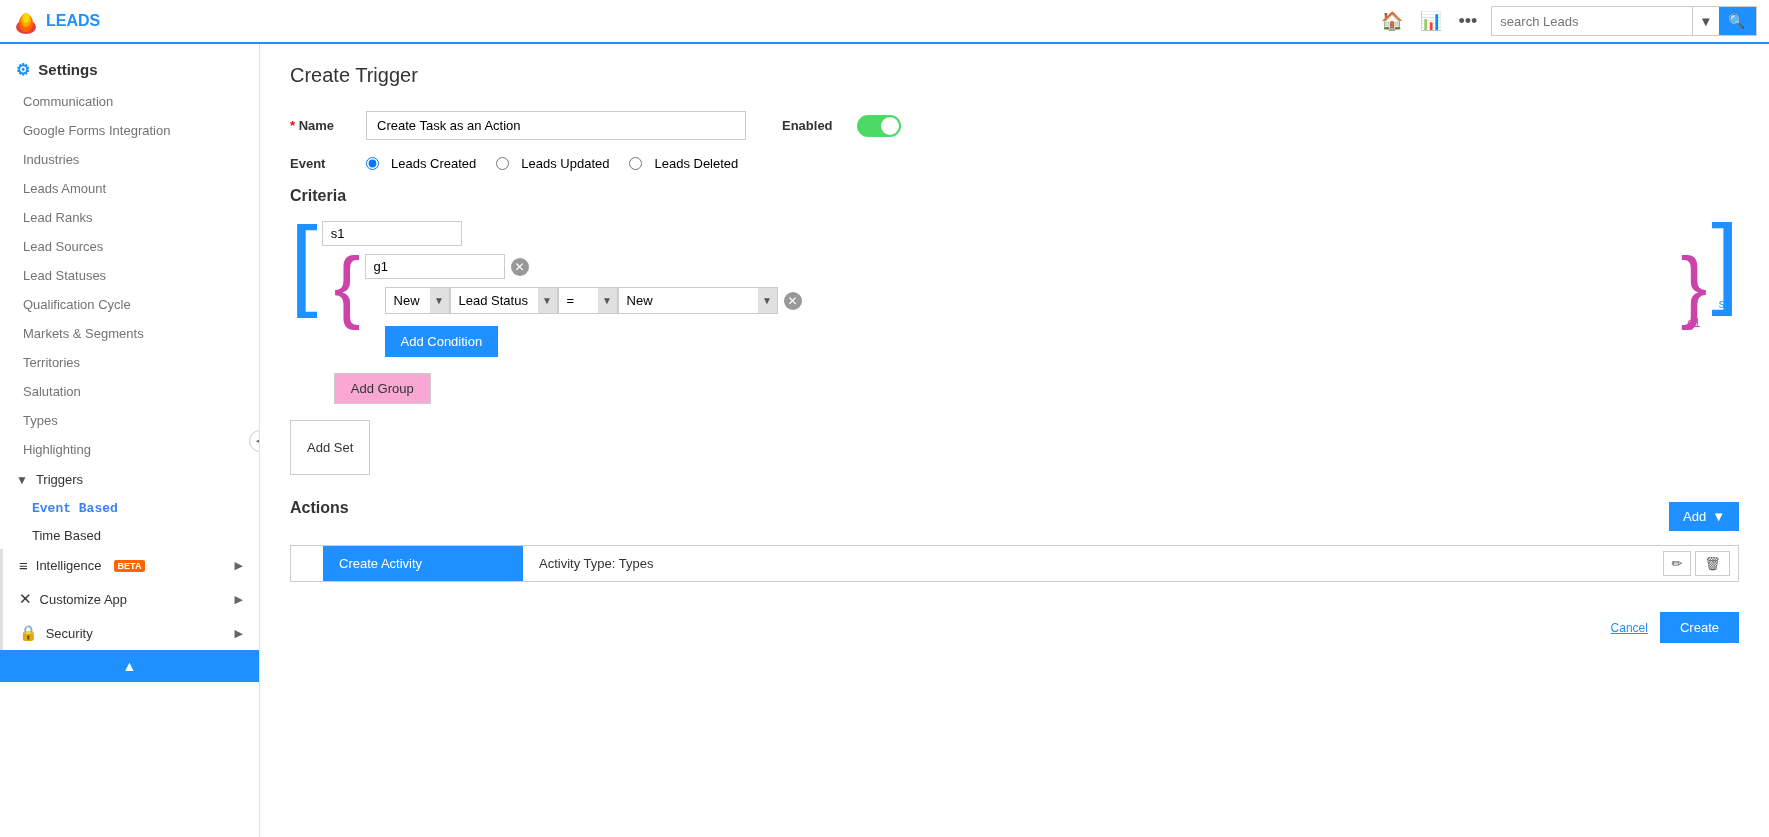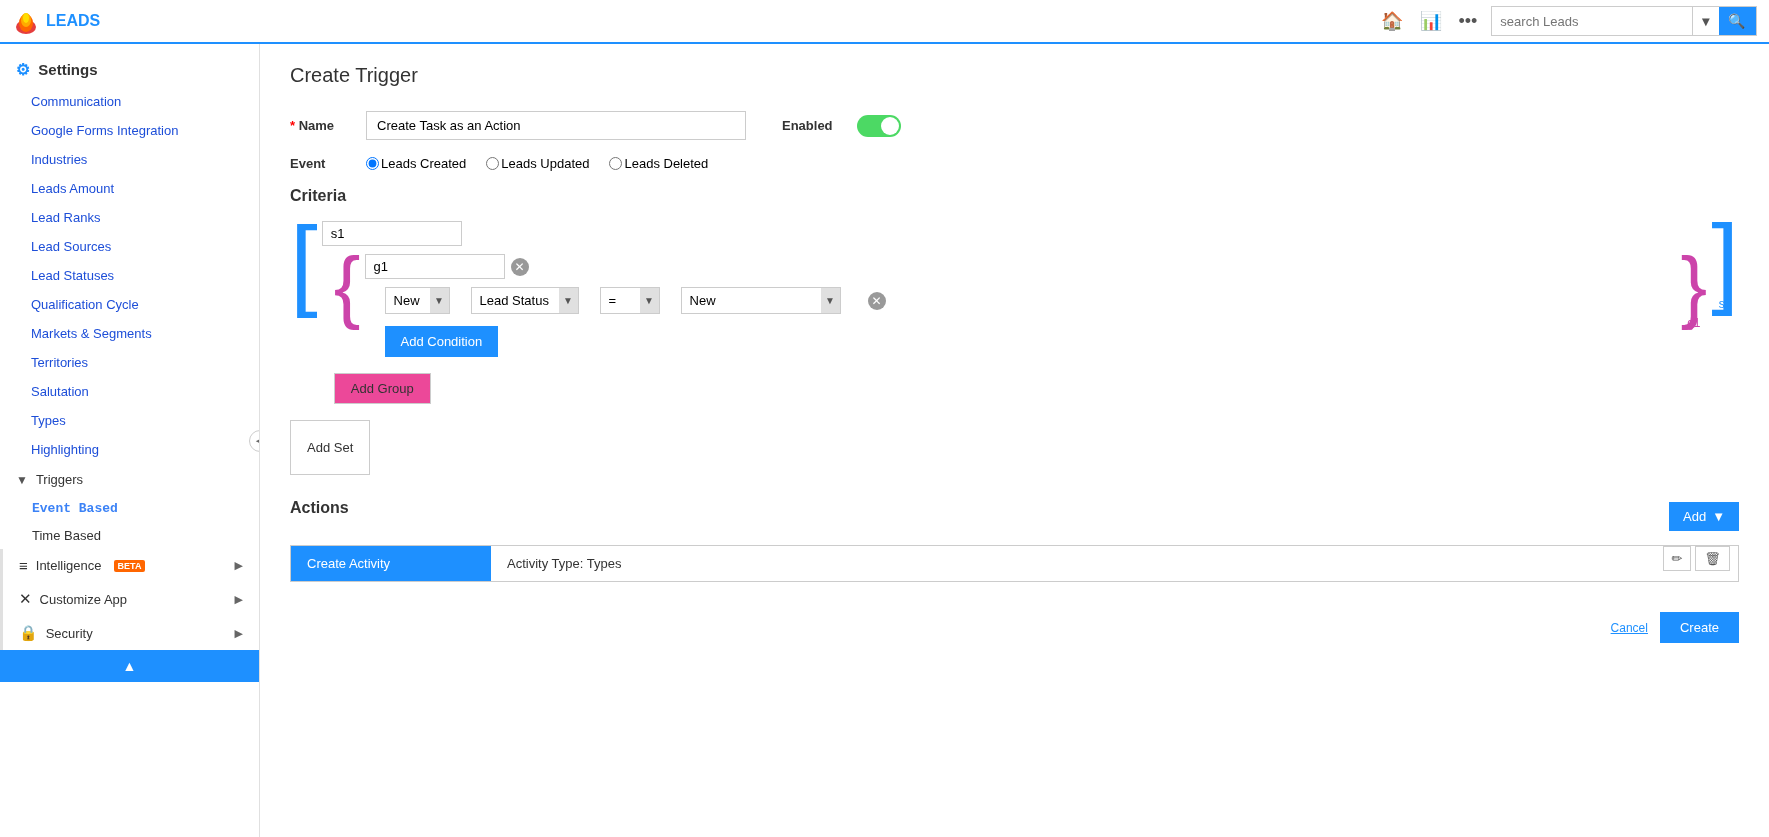--- a/index.html
+++ b/index.html
@@ -99,23 +99,23 @@
       gap: 8px;
       padding: 16px 16px 8px 16px;
       font-size: 15px;
       font-weight: bold;
       color: #333;
     }
     .sidebar-section-title .gear-icon { color: #1e90ff; font-size: 16px; }
     .sidebar-item {
       display: flex;
       align-items: center;
-      padding: 7px 16px 7px 28px;
-      cursor: pointer;
-      color: #1d4ed8;
+      padding: 7px 16px 7px 20px;
+      cursor: pointer;
+      color: #737373;
       font-size: 13px;
       border-left: 3px solid transparent;
     }
 
     .sidebar-group {
       display: flex;
       align-items: center;
       padding: 8px 16px;
       cursor: pointer;
       color: #333;
@@ -249,21 +249,21 @@
 
     
     .radio-group {
       display: flex;
       align-items: center;
       gap: 20px;
     }
     .radio-item {
       display: flex;
       align-items: center;
-      gap: 2px;
+      gap: 12px;
       cursor: pointer;
     }
     .radio-item input[type="radio"] { cursor: pointer; }
 
     
     .criteria-title, .actions-title {
       font-size: 16px;
       font-weight: bold;
       color: #333;
       margin-bottom: 16px;
@@ -287,21 +287,21 @@
       cursor: pointer;
       color: #999;
       font-size: 16px;
       margin-left: 6px;
       padding: 0;
     }
 
     .condition-row {
       display: flex;
       align-items: center;
-      gap: 21px;
+      gap: 0;
       margin-bottom: 8px;
       margin-left: 20px;
     }
 
     .cond-select {
       border: 1px solid #ccc;
       padding: 5px 8px;
       font-size: 13px;
       background: #fff;
       cursor: pointer;
@@ -343,21 +343,21 @@
       color: #fff;
       border: none;
       padding: 8px 16px;
       font-size: 13px;
       cursor: pointer;
       margin-left: 20px;
       margin-top: 4px;
     }
 
     .add-group-btn {
-      background: #ec4899;
+      background: #f9a8d4;
       color: #333;
       border: 1px solid #ccc;
       padding: 7px 16px;
       font-size: 13px;
       cursor: pointer;
       margin-top: 8px;
     }
 
     .add-set-btn {
       background: #fff;
@@ -388,23 +388,24 @@
       padding: 7px 14px;
       font-size: 13px;
       cursor: pointer;
       display: flex;
       align-items: center;
       gap: 6px;
     }
 
     .action-row {
       display: flex;
-      align-items: flex-start;
+      align-items: center;
       border: 1px solid #ccc;
       margin-bottom: 4px;
+      padding-left: 32px;
     }
 
     .action-type-cell {
       background: #1e90ff;
       color: #fff;
       padding: 10px 16px;
       font-size: 13px;
       min-width: 200px;
     }
 

